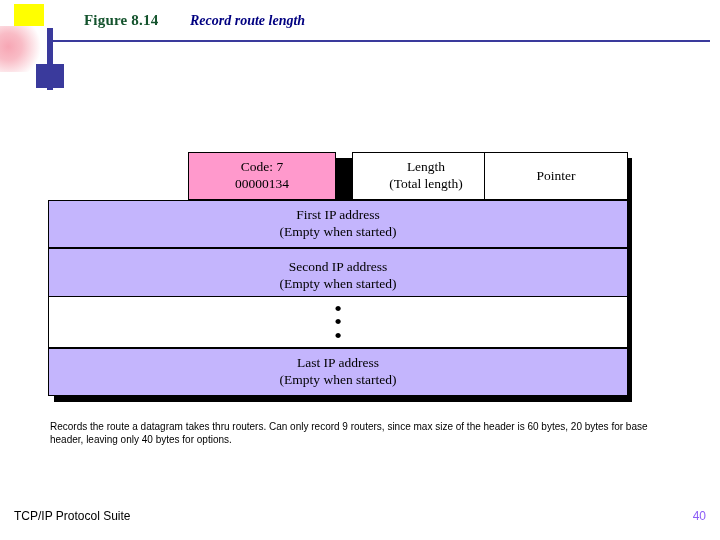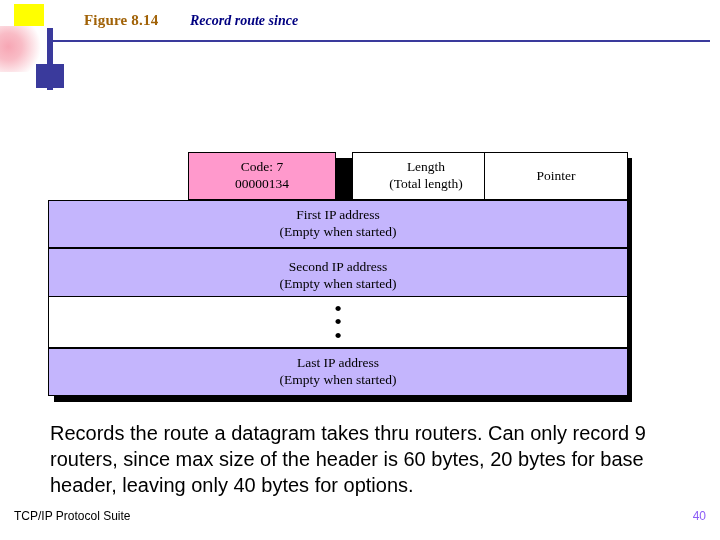--- a/index.html
+++ b/index.html
@@ -65,21 +65,21 @@
     height: 2px;
     background: #3a3a9c;
   }
   .fig-label {
     position: absolute;
     left: 84px;
     top: 12px;
     font-family: "Liberation Serif", serif;
     font-weight: bold;
     font-size: 15px;
-    color: #a16207;
+    color: #14532d;
     letter-spacing: 0.2px;
   }
   .fig-title {
     position: absolute;
     left: 190px;
     top: 13px;
     font-family: "Liberation Serif", serif;
     font-style: italic;
     font-weight: bold;
     font-size: 14px;
@@ -144,21 +144,21 @@
   }
   .subline { display: block; }
 
   
   .body-text {
     position: absolute;
     left: 50px;
     top: 420px;
     width: 620px;
     font-family: "Liberation Sans", sans-serif;
-    font-size: 20px;
+    font-size: 10px;
     color: #000000;
     line-height: 1.3;
   }
 
   
   .footer-left {
     position: absolute;
     left: 14px;
     top: 509px;
     font-family: "Liberation Sans", sans-serif;
@@ -179,21 +179,21 @@
 
 <div class="logo-block">
   <div class="logo-yellow"></div>
   <div class="logo-pinkfade"></div>
   <div class="logo-bar"></div>
   <div class="logo-blue"></div>
 </div>
 
 <div class="header-rule"></div>
 <div class="fig-label">Figure 8.14</div>
-<div class="fig-title">Record route since</div>
+<div class="fig-title">Record route length</div>
 
 <div class="diagram">
   <div class="shadow" style="left:146px;top:6px;width:438px;height:48px;"></div>
   <div class="shadow" style="left:6px;top:54px;width:578px;height:196px;"></div>
 
   <div class="row pink cell-code">
     <span class="subline">Code: 7</span>
     <span class="subline">00000134</span>
   </div>
   <div class="row white cell-length">

